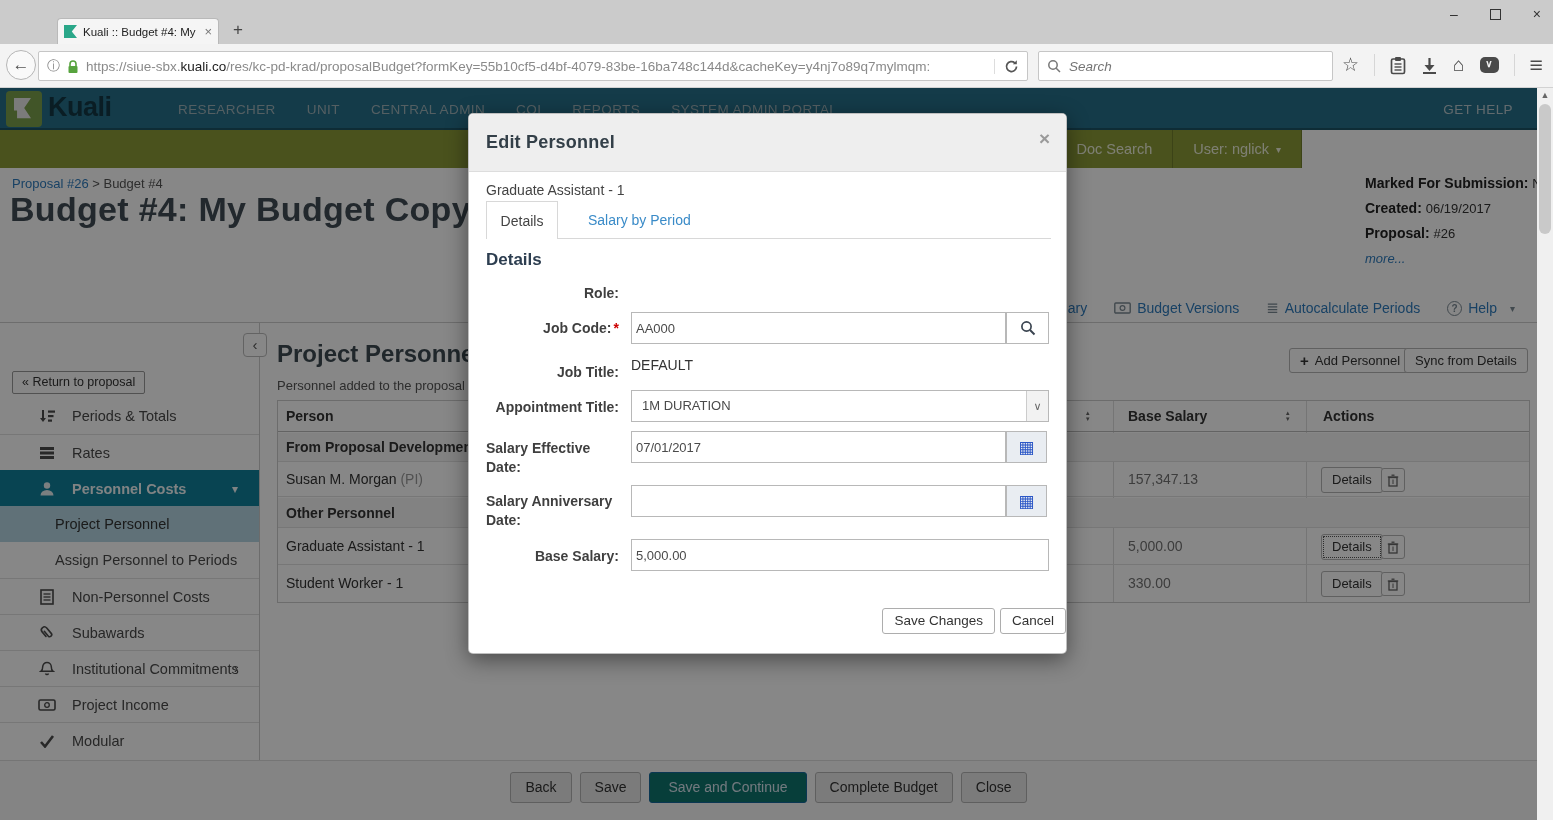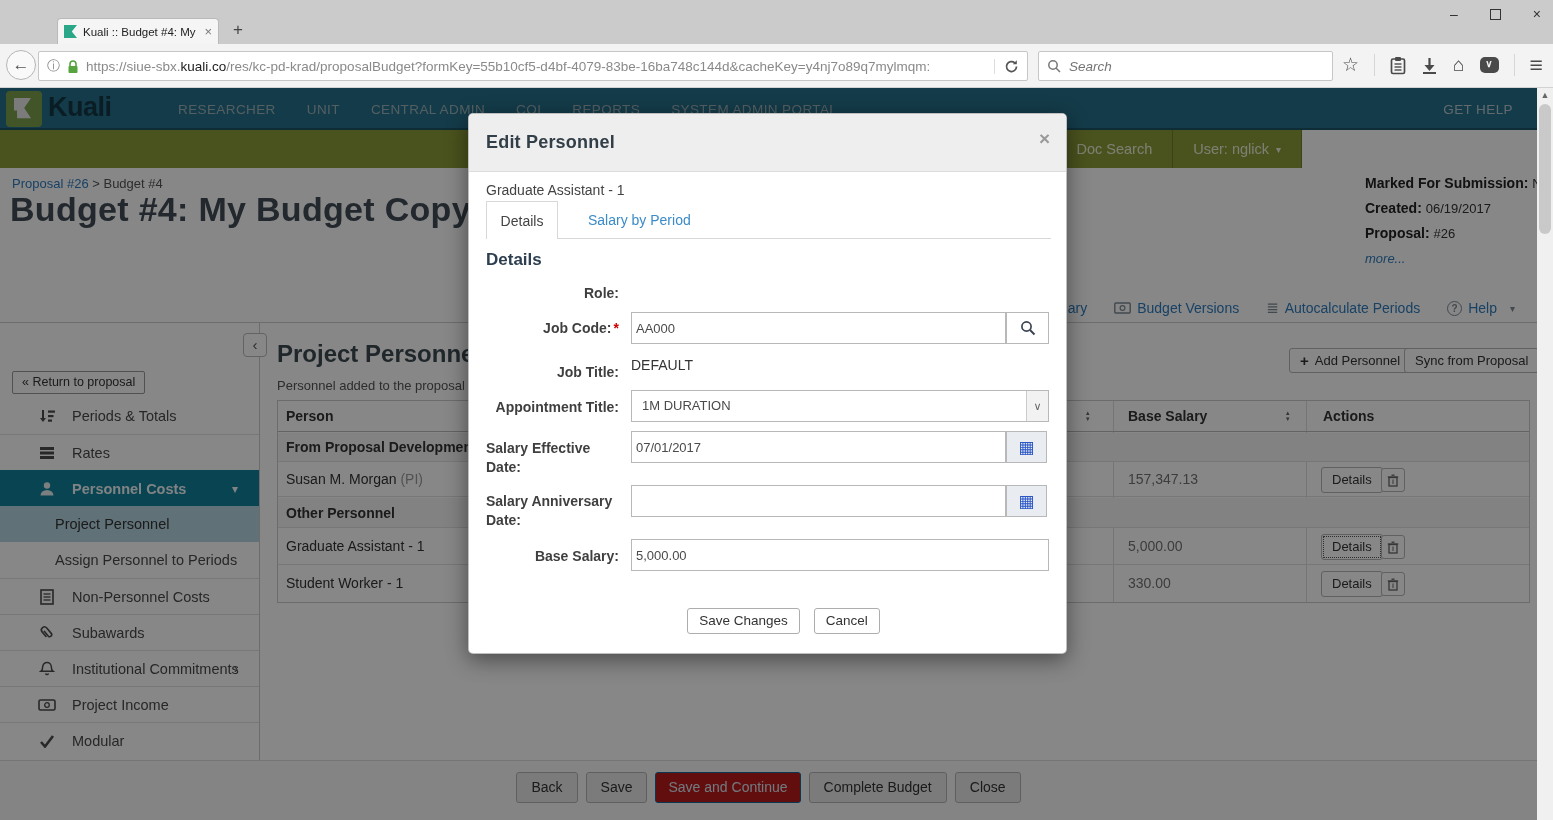--- a/index.html
+++ b/index.html
@@ -105,21 +105,21 @@
        border-radius:3px;font-size:13px;color:#333;line-height:24px;}
   .detailsbtn.focused{outline:1px dotted #555;outline-offset:-3px;}
   .trashbtn{position:absolute;left:1103px;top:5px;width:24px;height:24px;background:#fff;border:1px solid #b5b5b5;
        border-radius:3px;display:flex;align-items:center;justify-content:center;}
 
   
   #footer{position:absolute;left:0;top:760px;width:1537px;height:60px;background:#fafafa;border-top:1px solid #ddd;
        display:flex;justify-content:center;align-items:flex-start;padding-top:11px;gap:8px;}
   .fbtn{height:31px;padding:0 14px;background:#e9e9e9;border:1px solid #b3b3b3;border-radius:3px;
        font-size:14px;color:#333;line-height:29px;}
-  .fbtn.primary{background:#b91c1c;border-color:#14689c;color:#d6e4ef;padding:0 12px;}
+  .fbtn.primary{background:#0f766e;border-color:#14689c;color:#d6e4ef;padding:0 18px;}
 
   
   #overlay{position:absolute;left:0;top:88px;width:1537px;height:732px;background:rgba(0,0,0,0.47);z-index:40;}
   #scrollbar{position:absolute;left:1537px;top:88px;width:16px;height:732px;background:#f0f0f0;z-index:45;}
   #scrollbar .sbup{position:absolute;left:0;top:2px;width:16px;text-align:center;font-size:9px;color:#666;}
   #scrollbar .sbthumb{position:absolute;left:2px;top:16px;width:12px;height:130px;background:#c9c9c9;border-radius:6px;}
 
   
   #modal{position:absolute;left:468px;top:113px;width:599px;height:541px;background:#fff;border-radius:5px;
        box-shadow:0 6px 22px rgba(0,0,0,.45);border:1px solid rgba(0,0,0,.25);z-index:50;}
@@ -140,21 +140,21 @@
        padding:0 4px;outline:none;}
   .iconbtn{position:absolute;height:32px;border:1px solid #b8b8b8;background:#fff;display:flex;align-items:center;justify-content:center;}
   .calbtn{background:#e9edf2;}
   .calglyph{color:#2a56c6;font-size:17px;line-height:17px;}
   #apptsel{position:absolute;left:162px;top:276px;width:418px;height:32px;border:1px solid #b8b8b8;background:#fff;}
   #apptsel .selval{position:absolute;left:10px;top:7px;font-size:13px;color:#4a4a4a;}
   #apptsel .selchev{position:absolute;right:0;top:0;width:22px;height:30px;background:#f2f2f2;border-left:1px solid #ccc;
        color:#666;font-size:11px;display:flex;align-items:center;justify-content:center;}
   #jobtitleval{position:absolute;left:162px;top:243px;font-size:14px;color:#333;}
   #rolerow{position:absolute;left:17px;top:171px;width:133px;text-align:right;font-size:14px;font-weight:bold;color:#3f3f3f;}
-  #modalbtns{position:absolute;left:0;top:494px;width:100%;display:flex;justify-content:center;gap:14px;margin-left:16px;}
+  #modalbtns{position:absolute;left:0;top:494px;width:100%;display:flex;justify-content:flex-end;gap:5px;}
   .mbtn{height:26px;padding:0 11px;background:#fff;border:1px solid #adadad;border-radius:3px;font-size:13.5px;color:#333;line-height:24px;}
 </style>
 </head>
 <body>
 
 <div id="screen">
 
   <div id="titlebar">
     <div id="tab">
       <span class="favicon"></span>
@@ -377,21 +377,21 @@
     </div>
   </div>
 
   <div id="panelhead">Project Personnel</div>
   <div id="panelnote">Personnel added to the proposal</div>
   <div class="topbtn" id="addbtn">
       <b>+</b>
       <span>Add Personnel</span>
     </div>
   <div class="topbtn" id="syncbtn">
-      <span>Sync from Proposal</span>
+      <span>Sync from Details</span>
     </div>
 
   <div id="ptable">
     <div class="vline" style="left:835px"></div>
     <div class="vline" style="left:1028px"></div>
 
     <div class="trow" style="top:0;height:31px;border-bottom:1px solid #bbb;">
       <span class="cell-person hdr" style="top:7px">Person</span>
       <span class="sortpair" style="left:808px">
           <span>▴</span>

